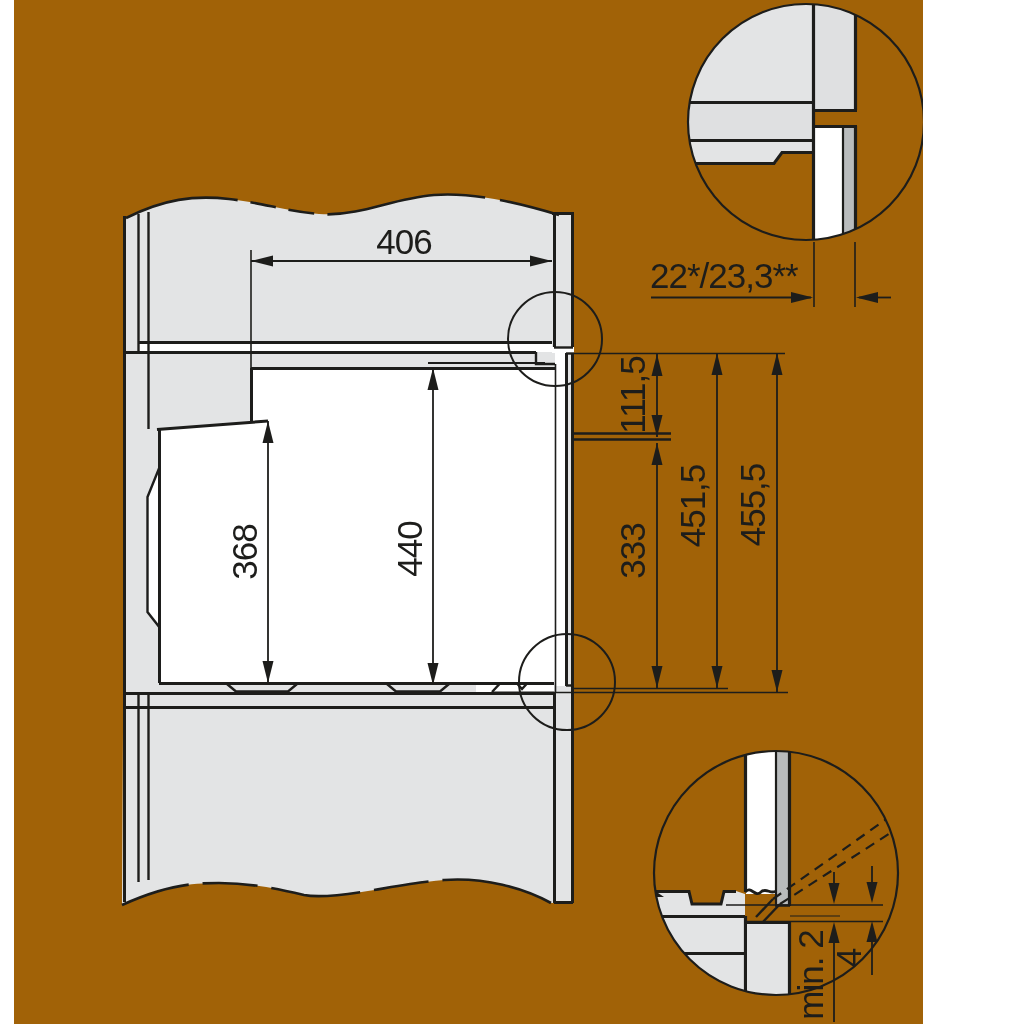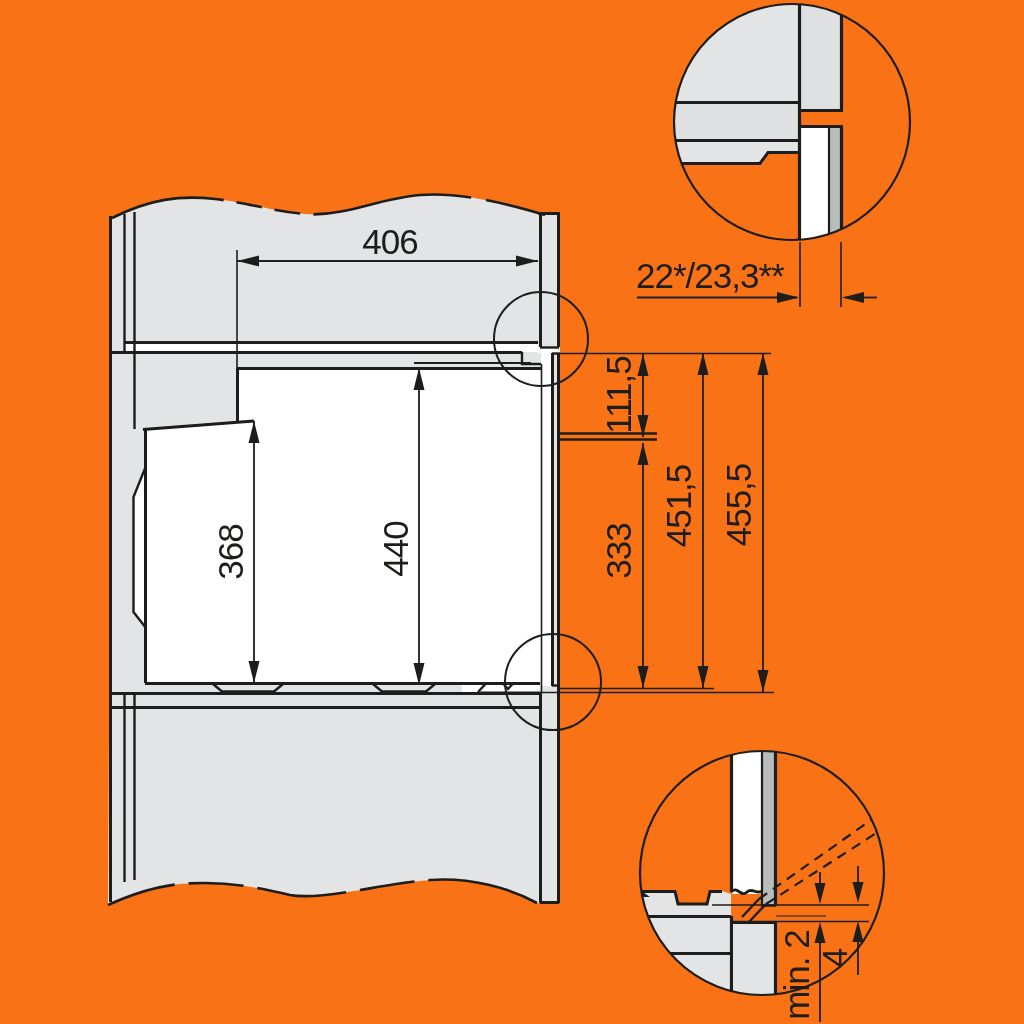--- a/index.html
+++ b/index.html
@@ -1,16 +1,16 @@
 <!DOCTYPE html>
 <html><head>
 <meta charset="utf-8">
 <style>
   html,body{margin:0;padding:0;background:#ffffff;}
-  .stage{position:relative;width:1024px;height:1024px;background:#f97316;overflow:hidden;}
+  .stage{position:relative;width:909px;height:1024px;background:#a16207;overflow:hidden;margin-left:14px;}
   svg{display:block;}
   text{font-family:"Liberation Sans", sans-serif;fill:#1d1d1b;letter-spacing:-1px;}
   .dim-text{font-size:35px;}
   .line{stroke:#1d1d1b;fill:none;}
   .fill-cab{fill:#e3e4e5;}
   .fill-panel{fill:#dfe0e1;}
   .fill-dark{fill:#b9bcbd;}
   .fill-white{fill:#ffffff;}
   .arrow{fill:#1d1d1b;stroke:none;}
   .dimline{stroke:#1d1d1b;stroke-width:1.8;fill:none;}

